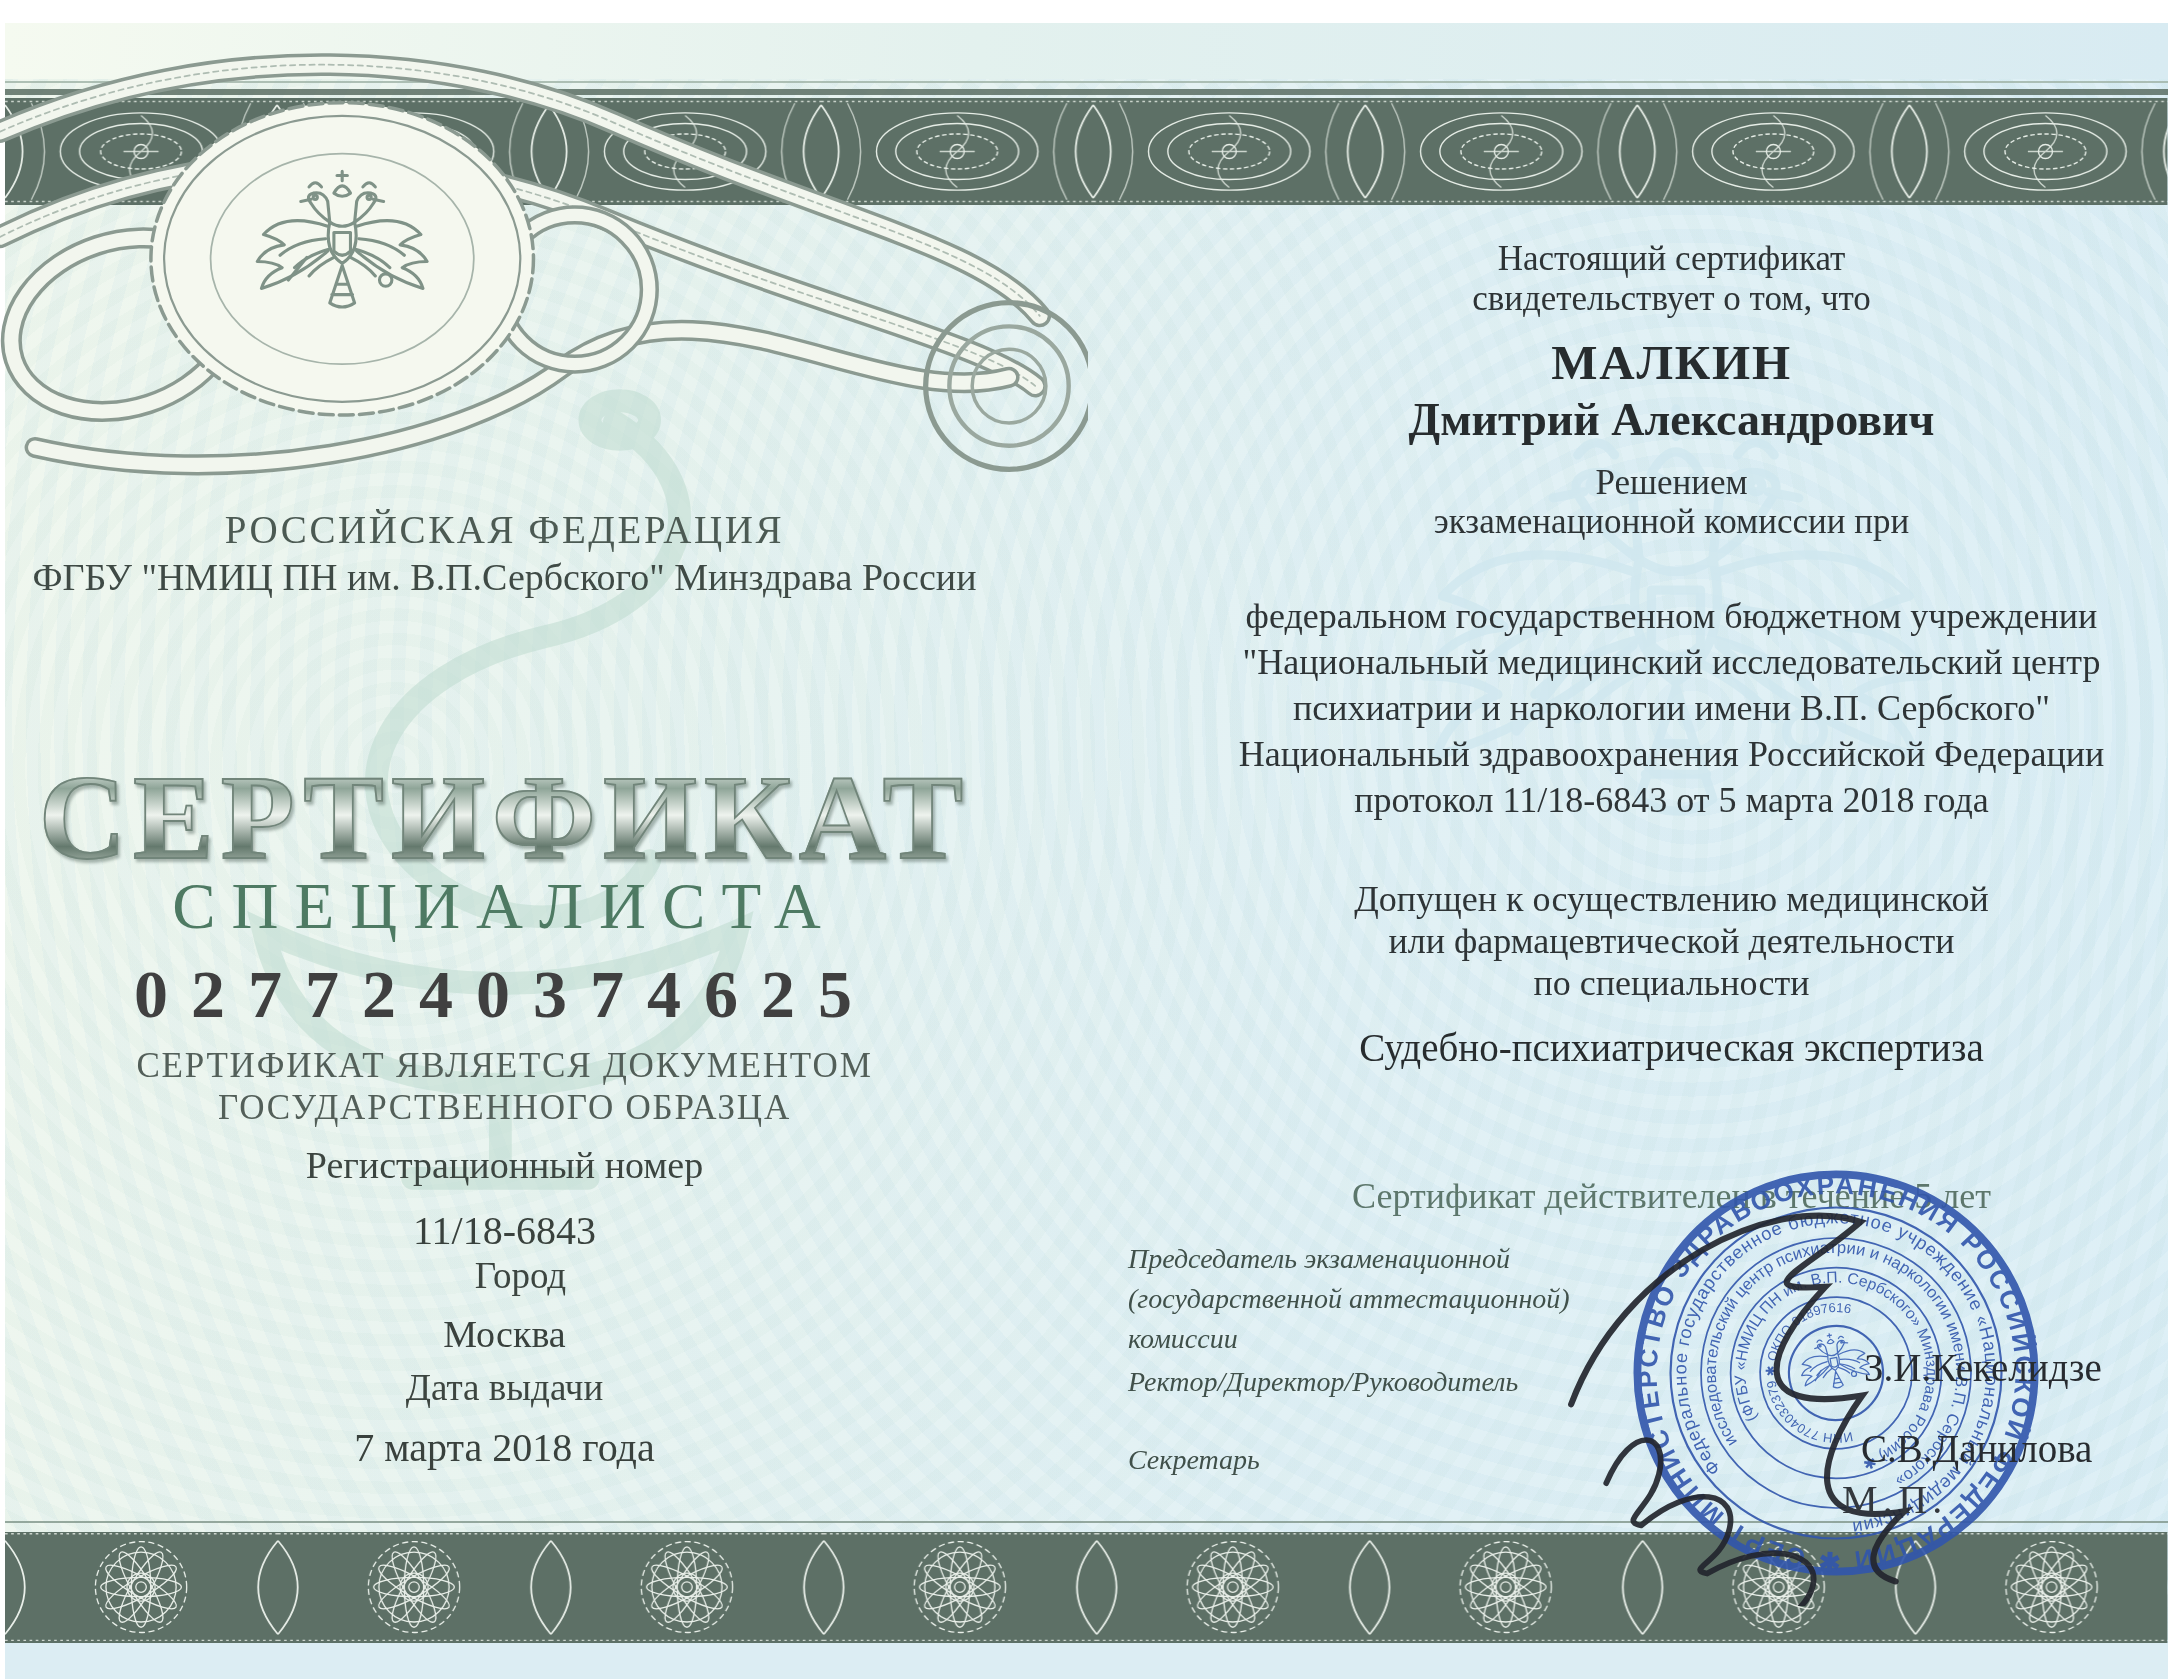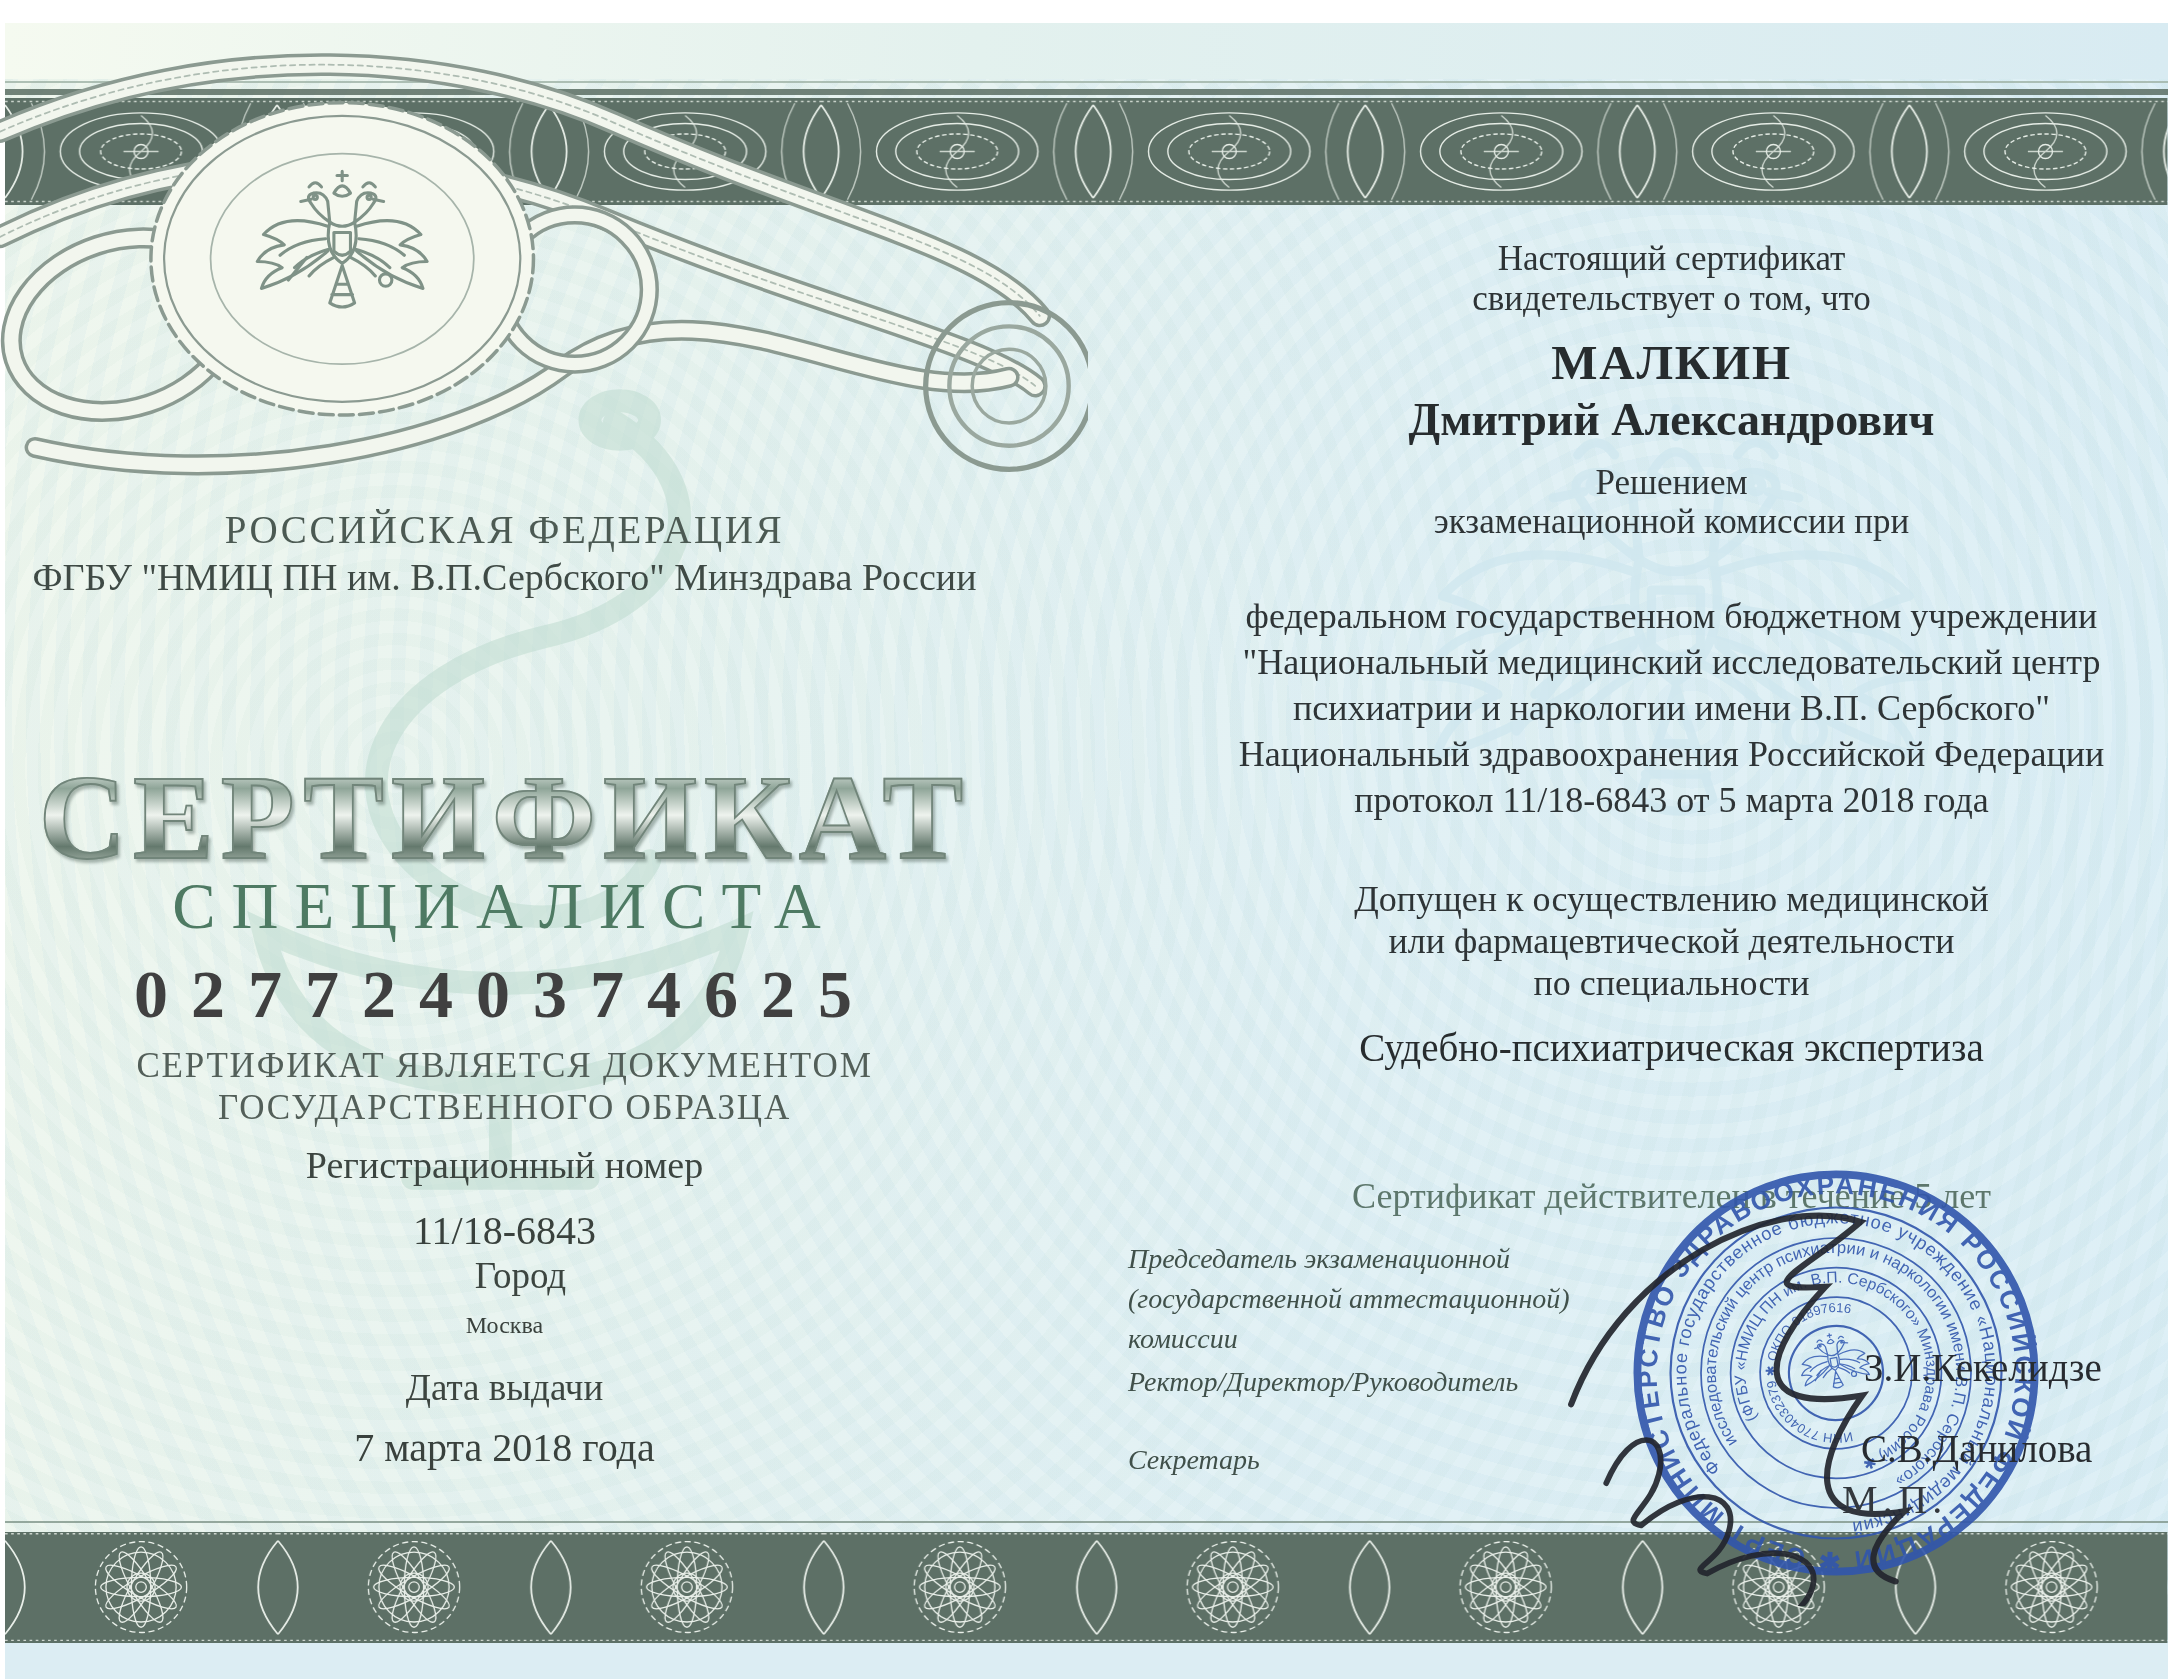--- a/index.html
+++ b/index.html
@@ -31,21 +31,21 @@
      -webkit-text-stroke:1.8px #71857a;
      filter:drop-shadow(2.6px 3.5px 1.8px rgba(80,100,90,.45));}
   .t-sub{top:869px;font-size:65px;letter-spacing:16px;color:#4e7a63;}
   .t-num{top:955px;font-size:68px;letter-spacing:23px;color:#404040;font-weight:bold;}
   .t-note{font-size:35px;letter-spacing:1.8px;color:#535f59;}
   .t-note1{top:1046px;} .t-note2{top:1088px;}
   .t-lbl{font-size:37px;color:#3c4540;}
   .t-reglbl{top:1143px;font-size:38px;}
   .t-regnum{top:1207px;font-size:40px;color:#39413d;}
   .t-citylbl{top:1254px;padding-left:16px;}
-  .t-city{top:1312px;font-size:24px;color:#39413d;}
+  .t-city{top:1312px;font-size:38px;color:#39413d;}
   .t-datelbl{top:1366px;}
   .t-date{top:1424px;font-size:40px;color:#39413d;}
 
   .r-line{font-size:35px;color:#2e3436;}
   .r-intro1{top:239px;} .r-intro2{top:279px;}
   .r-surname{top:334px;font-size:49px;font-weight:bold;letter-spacing:1.8px;color:#272c2e;}
   .r-name{top:393px;font-size:46px;font-weight:bold;color:#272c2e;}
   .r-dec1{top:463px;} .r-dec2{top:502px;}
   .r-para{top:571px;font-size:36px;line-height:46px;color:#2e3436;margin-top:22px;}
   .r-adm{top:878px;font-size:36px;line-height:42px;color:#2e3436;}

